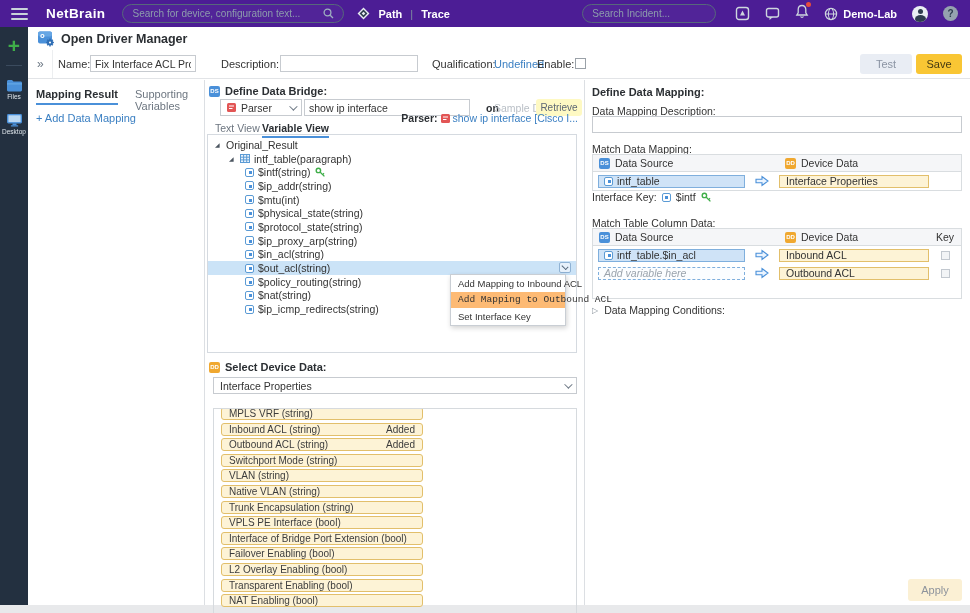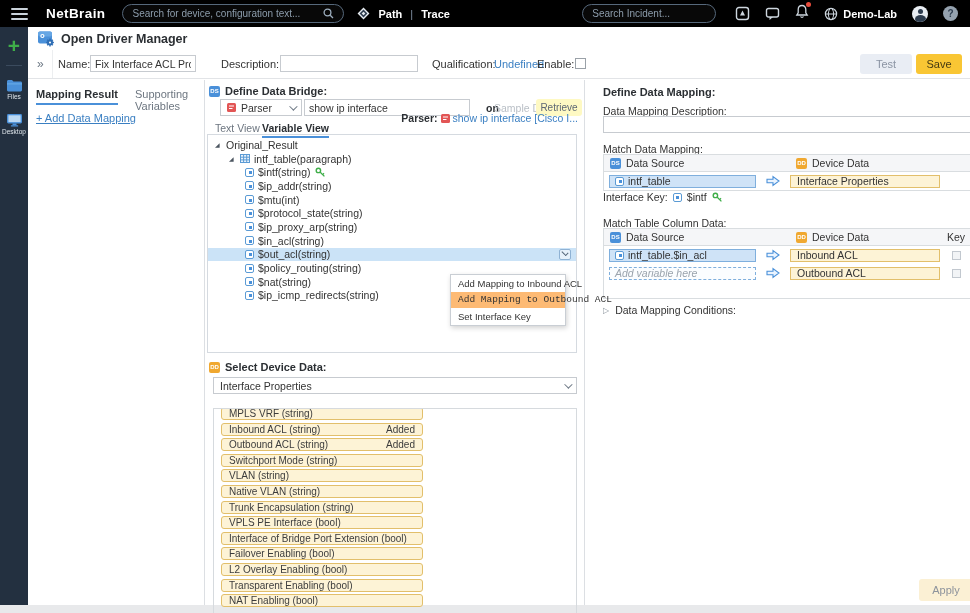--- a/index.html
+++ b/index.html
@@ -1,20 +1,20 @@
 <!DOCTYPE html>
 <html><head>
 <meta charset="utf-8">
 <style>
   * { margin:0; padding:0; box-sizing:border-box; }
   html,body { width:970px; height:613px; }
   body { font-family:"Liberation Sans", sans-serif; background:#e8e9eb; position:relative; overflow:hidden; color:#333; }
 
   
-  .topbar { position:absolute; top:0; left:0; width:970px; height:27px; background:#000000; display:flex; align-items:center; z-index:30; }
+  .topbar { position:absolute; top:0; left:0; width:970px; height:27px; background:#4c1d95; display:flex; align-items:center; z-index:30; }
   .hamburger { width:17px; height:12px; margin-left:11px; display:flex; flex-direction:column; justify-content:space-between; cursor:pointer; }
   .hamburger i { display:block; height:2px; background:#c9d2da; border-radius:1px; }
   .logo { color:#fff; font-size:13.5px; font-weight:bold; margin-left:18px; letter-spacing:.4px; }
   .pill { height:19px; border:1px solid #56687b; border-radius:10px; display:flex; align-items:center; padding:0 9px; gap:6px; background:rgba(255,255,255,.03); }
   .pill input { background:transparent; border:none; outline:none; color:#c7d1da; font-size:10px; font-family:"Liberation Sans",sans-serif; flex:1; }
   .pill input::placeholder { color:#8d9dac; }
   .pill1 { margin-left:17px; width:222px; }
   .pill2 { width:134px; margin-right:4px; }
   .pathtrace { display:flex; align-items:center; gap:8px; margin-left:13px; color:#fff; font-size:11px; font-weight:bold; }
   .pt-sep { color:#7e8da0; font-weight:normal; }
@@ -50,21 +50,21 @@
   .btn { border:none; border-radius:3px; font-size:11px; font-family:"Liberation Sans",sans-serif; cursor:pointer; }
   .btn-test { left:832px; top:4px; width:52px; height:20px; background:#e9edf4; color:#8b94a3; }
   .btn-save { left:888px; top:4px; width:46px; height:20px; background:#f9c634; color:#463a13; }
 
   .panels { position:absolute; top:53px; left:0; right:0; bottom:0; display:flex; }
 
   
   .panel-left { width:177px; border-right:1px solid #dcdfe3; position:relative; }
   .tab { position:absolute; font-size:11px; color:#6d7680; cursor:pointer; }
   .tab.active { color:#2b2f33; font-weight:bold; border-bottom:2px solid #4a90d9; padding-bottom:3px; }
-  .add-link { position:absolute; left:8px; top:32px; color:#3a7fc2; font-size:11px; cursor:pointer;text-decoration:underline; }
+  .add-link { position:absolute; left:8px; top:32px; color:#3a7fc2; font-size:11px; cursor:pointer; }
 
   
   .panel-mid { width:380px; border-right:1px solid #dcdfe3; position:relative; font-size:10.5px; }
   .panel-mid .abs, .panel-right .abs { position:absolute; }
   .sec-head { display:flex; align-items:center; gap:5px; font-weight:bold; color:#2b2f33; font-size:11px; }
   .badge { width:11px; height:11px; border-radius:2px; color:#fff; font-size:6px; font-weight:bold; display:flex; align-items:center; justify-content:center; flex:0 0 11px; }
   .badge-ds { background:#4a90d9; }
   .badge-dd { background:#f0a830; }
   .dropdown { border:1px solid #c7cbd0; height:17px; display:flex; align-items:center; gap:5px; padding:0 6px; background:#fff; cursor:pointer; }
   .chev { width:6px; height:6px; border-right:1.4px solid #6d7885; border-bottom:1.4px solid #6d7885; transform:rotate(45deg) translateY(-2px); flex:0 0 6px; }
@@ -93,21 +93,21 @@
 
   .sdd-head { left:4px; top:281px; }
   .sdd-drop { left:8px; top:297px; width:364px; justify-content:space-between; }
   .sdd-drop .chev { margin-left:auto; }
   .listbox { left:8px; top:328px; width:364px; height:206px; border:1px solid #d6dade; padding:0 0 0 7px; overflow:hidden; }
   .ditem { width:202px; height:13px; margin-top:2.6px; background:#fdf3d6; border:1px solid #e2bf6b; border-radius:3px; display:flex; align-items:center; justify-content:space-between; padding:0 7px; font-size:10px; color:#3c3c3c; cursor:pointer; }
   .ditem:first-child { margin-top:-2px; }
   .ditem .dstat { color:#3c3c3c; }
 
   
-  .panel-right { flex:1; position:relative; font-size:10.5px;margin-left:11px; }
+  .panel-right { flex:1; position:relative; font-size:10.5px; }
   .rp-title { left:7px; top:6px; font-weight:bold; color:#2b2f33; font-size:11px; }
   .rp-desc-label { left:7px; top:25px; color:#333; }
   .rp-desc-input { left:7px; top:36px; width:370px; }
   .rp-match-label { left:7px; top:63px; color:#333; }
   .mtable { left:7px; top:74px; width:370px; border:1px solid #d9dde0; }
   .mt-head { display:grid; grid-template-columns:152px 34px 150px 1fr; background:#f5f6f8; border-bottom:1px solid #d9dde0; height:17px; align-items:center; font-size:10.5px; color:#333; }
   .mt-hcell { display:flex; align-items:center; gap:5px; padding-left:6px; }
   .mt-row { display:grid; grid-template-columns:152px 34px 150px 1fr; height:18px; align-items:center; background:#fff; }
   .cell-src { margin-left:5px; height:13px; background:#cfe3f7; border:1px solid #7fafdd; display:flex; align-items:center; gap:4px; padding:0 5px; }
   .cell-src.placeholder { background:#fbfdff; border:1px dashed #7fafdd; color:#9aa3ad; font-style:italic; }
@@ -311,20 +311,24 @@
         <div class="trow lvl2">
             <span class="vic"></span>
             <span>$ip_addr(string)</span>
           </div>
         <div class="trow lvl2">
             <span class="vic"></span>
             <span>$mtu(int)</span>
           </div>
         <div class="trow lvl2">
             <span class="vic"></span>
+            <span>$physical_state(string)</span>
+          </div>
+        <div class="trow lvl2">
+            <span class="vic"></span>
             <span>$protocol_state(string)</span>
           </div>
         <div class="trow lvl2">
             <span class="vic"></span>
             <span>$ip_proxy_arp(string)</span>
           </div>
         <div class="trow lvl2">
             <span class="vic"></span>
             <span>$in_acl(string)</span>
           </div>

